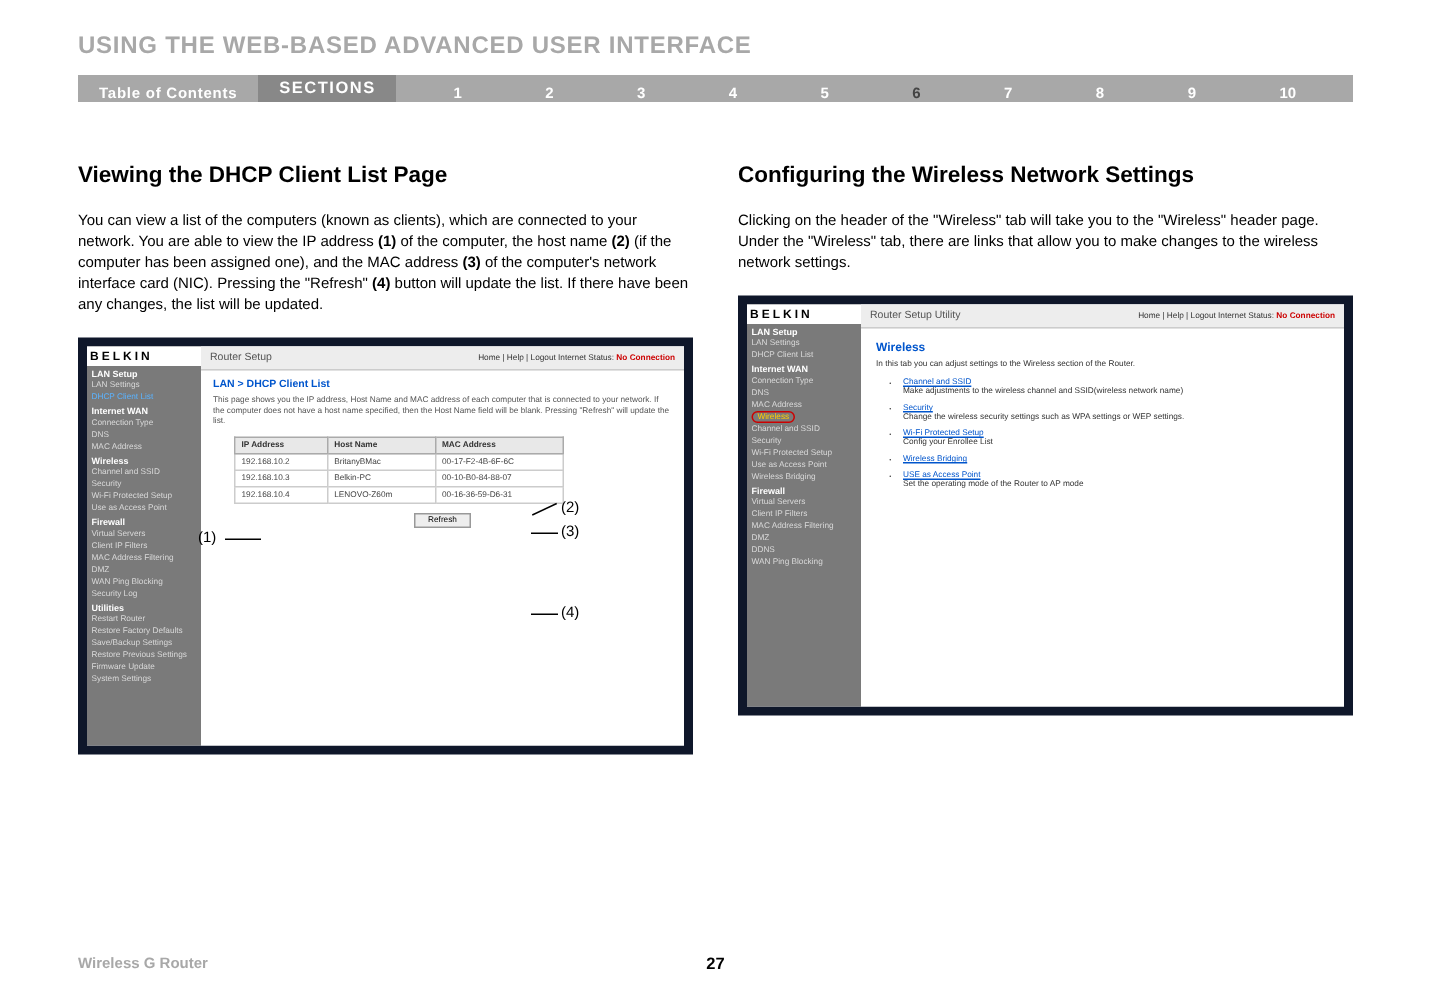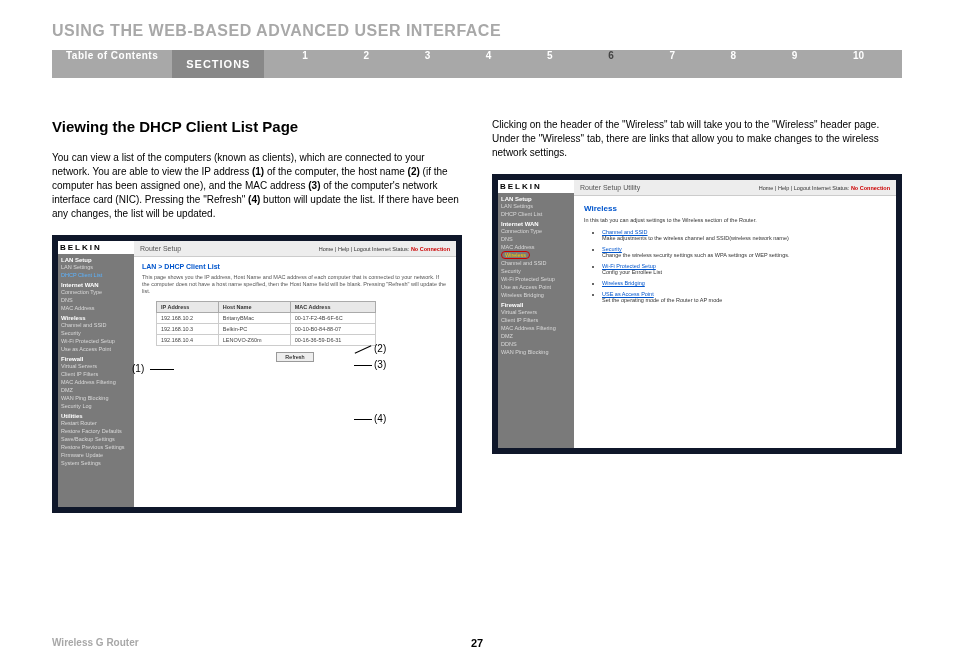--- a/index.html
+++ b/index.html
@@ -1,18 +1,18 @@
 <!DOCTYPE html>
 <html><head>
 <meta charset="utf-8">
 <style>
 * { box-sizing: border-box; margin: 0; padding: 0; }
 body { font-family: Arial, Helvetica, sans-serif; background: #fff; width: 954px; height: 668px; position: relative; padding: 22px 52px 0 52px; }
 .header-title { font-size: 16px; font-weight: bold; color: #a8a8a8; letter-spacing: 0.5px; margin-bottom: 10px; }
-.nav-bar { background: #a8a8a8; height: 28px; display: flex; align-items: flex-start; color: #fff; font-size: 10px; }
+.nav-bar { background: #a8a8a8; height: 18px; display: flex; align-items: flex-end; color: #fff; font-size: 10px; }
 .nav-toc { padding: 0 14px; font-weight: bold; letter-spacing: 0.5px; }
 .nav-sections { background: #888; padding: 0 14px; font-weight: bold; font-size: 11px; letter-spacing: 1px; height: 100%; display: flex; align-items: center; }
 .nav-nums { flex: 1; display: flex; justify-content: space-around; padding: 0 10px; }
 .nav-nums span { font-weight: bold; }
 .nav-nums span.active { color: #444; font-weight: bold; }
 .columns { display: flex; gap: 30px; margin-top: 40px; }
 .col { flex: 1; }
 .col h2 { font-size: 15px; font-weight: bold; margin-bottom: 16px; color: #000; }
 .col p { font-size: 10px; line-height: 1.4; color: #000; margin-bottom: 14px; }
 .col p b { font-weight: bold; }
@@ -148,20 +148,21 @@
       <div class="annot" style="left:322px; top:108px;">(2)</div>
       <div class="annot-line" style="left:302px; top:114px; width:18px; transform:rotate(-25deg);"></div>
       <div class="annot" style="left:322px; top:124px;">(3)</div>
       <div class="annot-line" style="left:302px; top:130px; width:18px;"></div>
       <div class="annot" style="left:322px; top:178px;">(4)</div>
       <div class="annot-line" style="left:302px; top:184px; width:18px;"></div>
     </div>
   </div>
 
   <div class="col">
+    <h2>Configuring the Wireless Network Settings</h2>
     <p>Clicking on the header of the "Wireless" tab will take you to the "Wireless" header page. Under the "Wireless" tab, there are links that allow you to make changes to the wireless network settings.</p>
 
     <div class="screenshot" style="height:280px;">
       <div class="ss-side">
         <div class="top-row">BELKIN</div>
         <div class="hdr">LAN Setup</div>
         <div class="itm">LAN Settings</div>
         <div class="itm">DHCP Client List</div>
         <div class="hdr">Internet WAN</div>
         <div class="itm">Connection Type</div>

